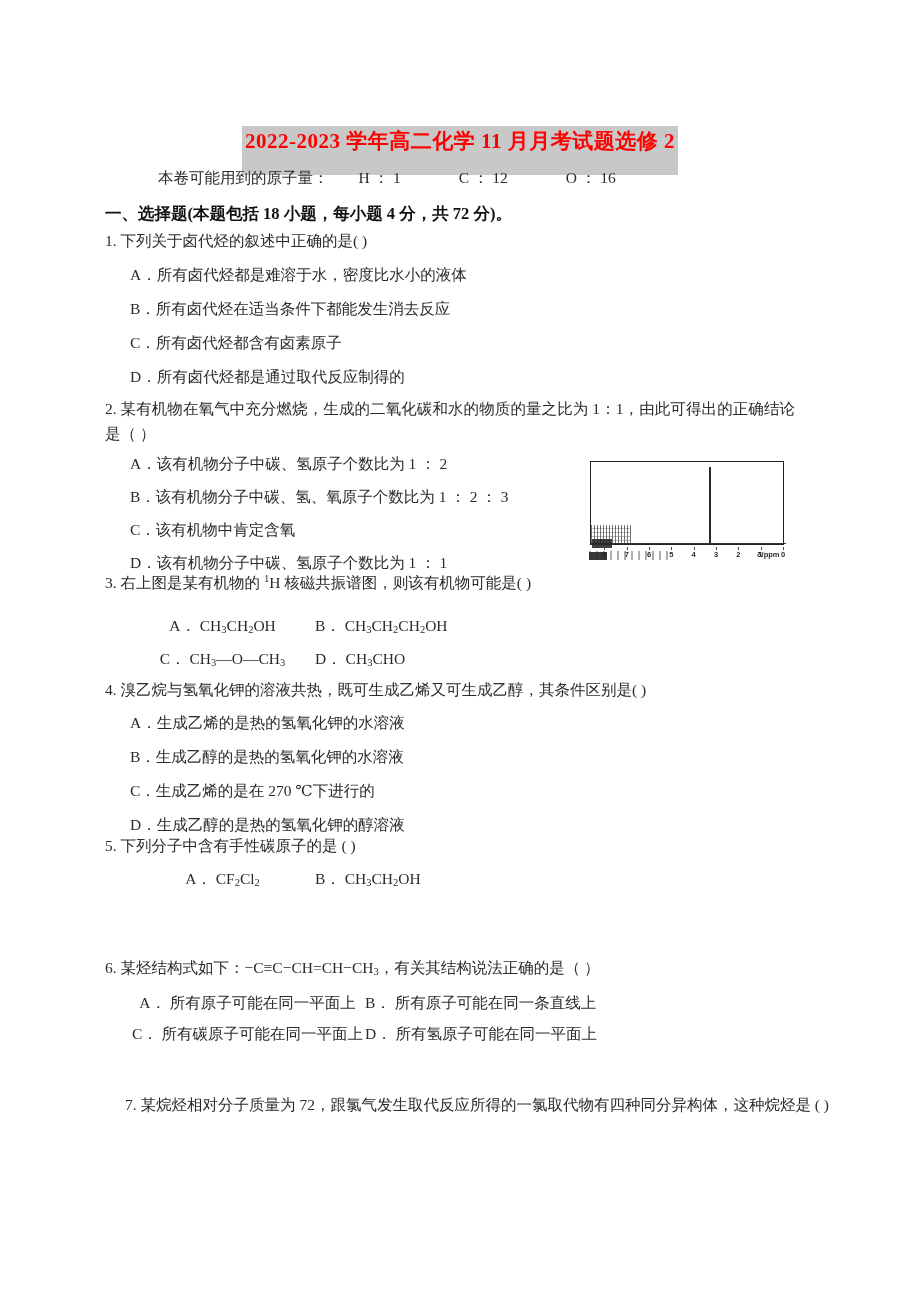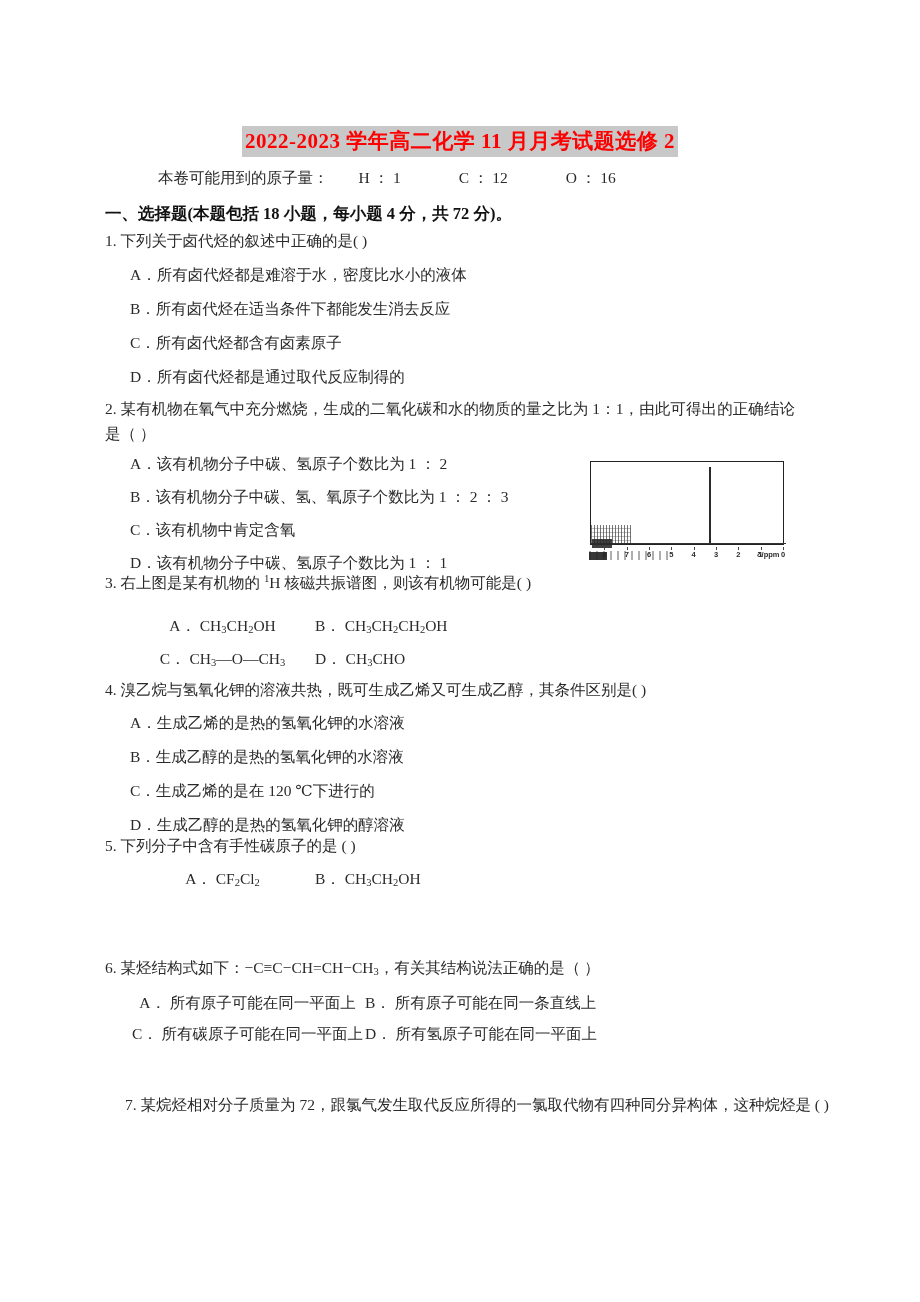--- a/index.html
+++ b/index.html
@@ -30,21 +30,21 @@
     width: 920px;
     text-align: center;
   }
   .doc-title {
     display: inline-block;
     font-size: 21px;
     font-weight: bold;
     color: #ff0000;
     background: #c8c8c8;
     letter-spacing: 0.5px;
-    padding: 2px 3px 3px 3px;
+    padding: 2px 3px 21px 3px;
     line-height: 1.25;
     white-space: nowrap;
   }
 
   
   .atomic-line {
     position: absolute;
     top: 168px;
     left: 158px;
     font-size: 15.5px;
@@ -287,21 +287,21 @@
   </div>
 
   <div class="q" style="top:682px; left:105px;">
     <div class="q-stem">
       <span class="lbl">4.</span>
       <span>溴乙烷与氢氧化钾的溶液共热，既可生成乙烯又可生成乙醇，其条件区别是(      )</span>
     </div>
   </div>
   <div class="q opt" style="top:715px; left:130px;text-align:center;">A．生成乙烯的是热的氢氧化钾的水溶液</div>
   <div class="q opt" style="top:749px; left:130px;">B．生成乙醇的是热的氢氧化钾的水溶液</div>
-  <div class="q opt" style="top:783px; left:130px;">C．生成乙烯的是在 120 ℃下进行的</div>
+  <div class="q opt" style="top:783px; left:130px;">C．生成乙烯的是在 270 ℃下进行的</div>
   <div class="q opt" style="top:817px; left:130px;">D．生成乙醇的是热的氢氧化钾的醇溶液</div>
 
   <div class="q" style="top:838px; left:105px;">
     <div class="q-stem">
       <span class="lbl">5.</span>
       <span>下列分子中含有手性碳原子的是  (         )</span>
     </div>
   </div>
   <div class="q opt-line" style="top:871px; left:130px;">
     <span class="col2" style="width:185px"><span>A．</span> <span>CF<sub>2</sub>Cl<sub>2</sub></span></span><span class="col2"><span>B．</span> <span>CH<sub>3</sub>CH<sub>2</sub>OH</span></span>

